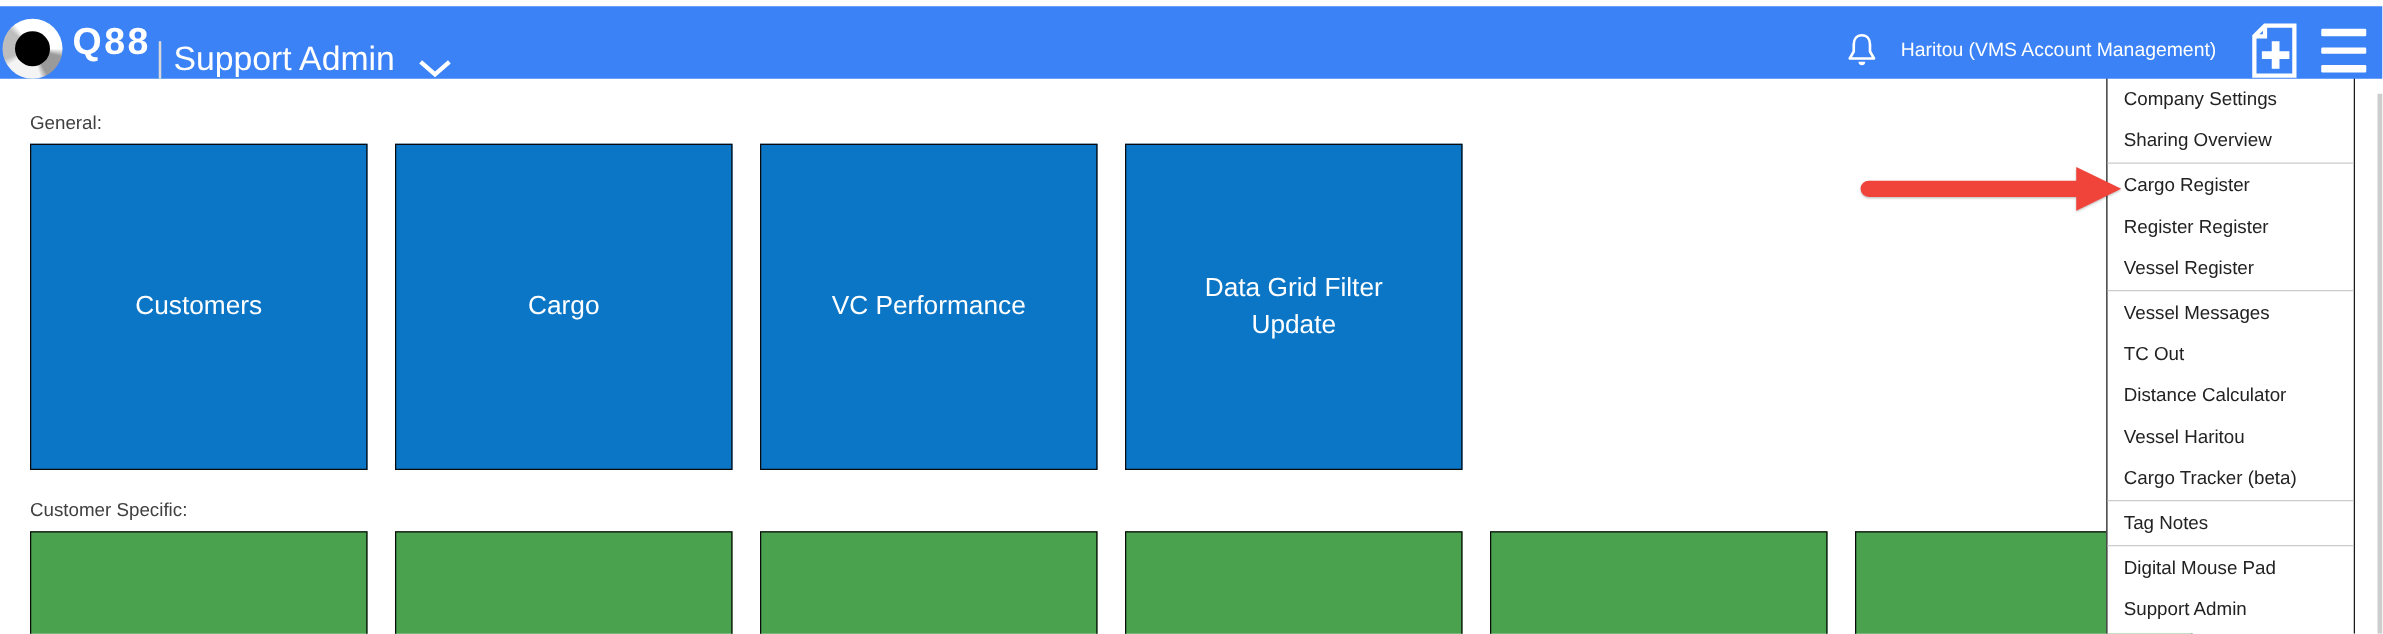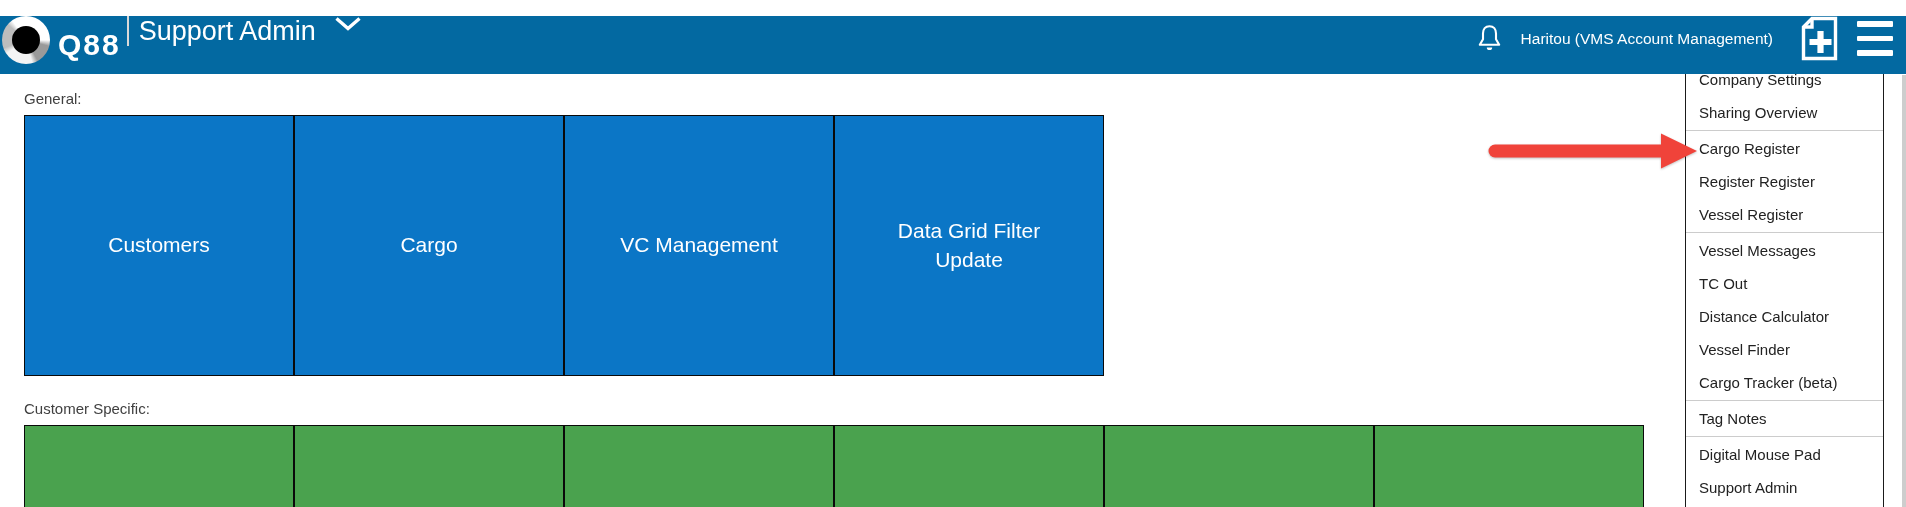--- a/index.html
+++ b/index.html
@@ -2,22 +2,22 @@
 <html><head>
 <meta charset="utf-8">
 <style>
   html,body{margin:0;padding:0;}
   body{
     width:1906px;height:507px;position:relative;overflow:hidden;
     background:#ffffff;font-family:"Liberation Sans",sans-serif;
   }
   
   .topbar{
-    position:absolute;top:16px;left:0;width:1906px;height:58px;
-    background:#0369a1;display:flex;align-items:flex-start;z-index:30;
+    position:absolute;top:5px;left:0;width:1906px;height:58px;
+    background:#3b82f6;display:flex;align-items:flex-end;z-index:30;
   }
   .logo-ring{
     width:48px;height:48px;border-radius:50%;margin-left:2px;flex:0 0 auto;
     background:conic-gradient(from 20deg,#ffffff 0 70deg,#9a9a9a 85deg 130deg,
       #f4f4f4 145deg 215deg,#bdbdbd 230deg 290deg,#ffffff 305deg 360deg);
     position:relative;
   }
   .logo-ring::after{
     content:"";position:absolute;inset:10px;background:#000;border-radius:50%;
   }
@@ -33,21 +33,21 @@
   .user-name{color:#fff;font-size:15.5px;margin:0 26px 0 18px;white-space:nowrap;}
   .newdoc{display:flex;align-items:center;}
   .hamburger{margin-left:18px;display:flex;flex-direction:column;gap:9px;cursor:pointer;}
   .hamburger .bar{width:36px;height:5.5px;background:#fff;border-radius:1px;}
   
   .section-label{
     position:absolute;left:24px;font-size:15px;color:#404040;z-index:1;text-align:right;
   }
   #general-label{top:90px;}
   #customer-label{top:400px;}
-  .tile-row{position:absolute;left:24px;display:flex;z-index:1;}
+  .tile-row{position:absolute;left:24px;display:flex;gap:22px;z-index:1;}
   #general-tiles{top:115px;}
   #customer-tiles{top:425px;}
   .tile{
     width:270px;box-sizing:border-box;border:1px solid #0a0a0a;
     display:flex;align-items:center;justify-content:center;text-align:center;
     color:#fff;font-size:21px;line-height:1.35;padding:0 44px;cursor:pointer;
   }
   .tile.blue{height:261px;background:#0b76c6;}
   .tile.green{height:260px;background:#4aa24e;}
   
@@ -112,21 +112,21 @@
 
 <div class="section-label" id="general-label">General:</div>
 <div class="tile-row" id="general-tiles">
     <div class="tile blue">
       <span>Customers</span>
     </div>
     <div class="tile blue">
       <span>Cargo</span>
     </div>
     <div class="tile blue">
-      <span>VC Management</span>
+      <span>VC Performance</span>
     </div>
     <div class="tile blue">
       <span>Data Grid Filter Update</span>
     </div>
   </div>
 
 <div class="section-label" id="customer-label">Customer Specific:</div>
 <div class="tile-row" id="customer-tiles">
     <div class="tile green"></div>
     <div class="tile green"></div>
@@ -140,21 +140,21 @@
     <div class="menu-item">Company Settings</div>
     <div class="menu-item">Sharing Overview</div>
     <div class="menu-divider"></div>
     <div class="menu-item">Cargo Register</div>
     <div class="menu-item">Register Register</div>
     <div class="menu-item">Vessel Register</div>
     <div class="menu-divider"></div>
     <div class="menu-item">Vessel Messages</div>
     <div class="menu-item">TC Out</div>
     <div class="menu-item">Distance Calculator</div>
-    <div class="menu-item">Vessel Finder</div>
+    <div class="menu-item">Vessel Haritou</div>
     <div class="menu-item">Cargo Tracker (beta)</div>
     <div class="menu-divider"></div>
     <div class="menu-item">Tag Notes</div>
     <div class="menu-divider"></div>
     <div class="menu-item">Digital Mouse Pad</div>
     <div class="menu-item">Support Admin</div>
   </nav>
 
 <div class="scroll-strip"></div>
 

